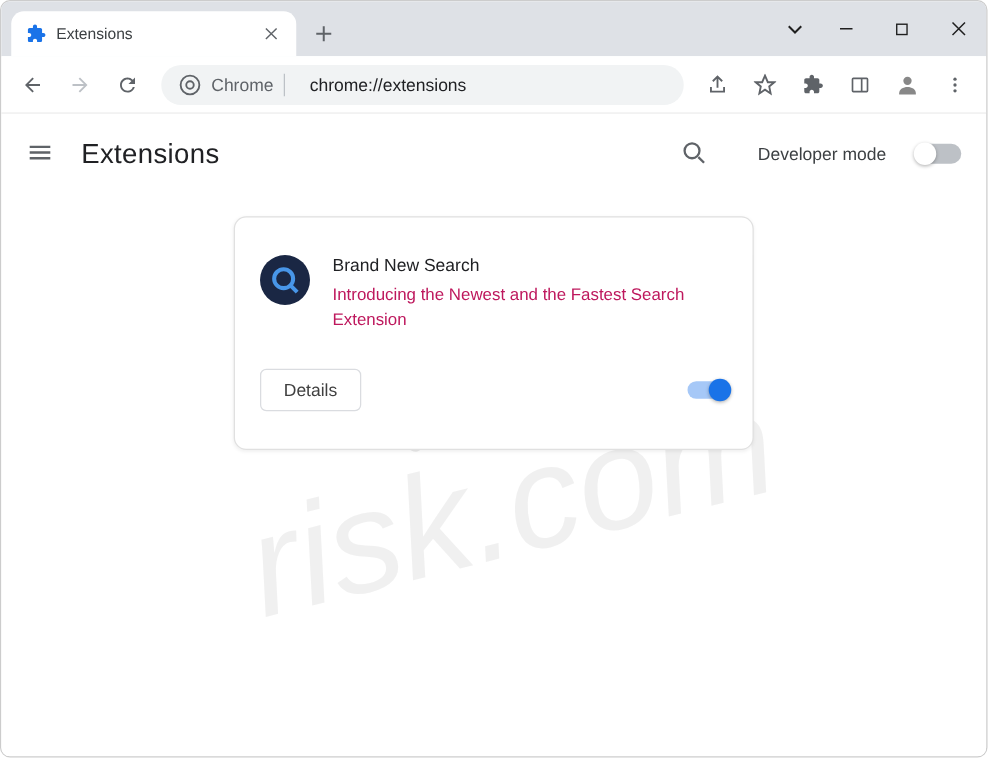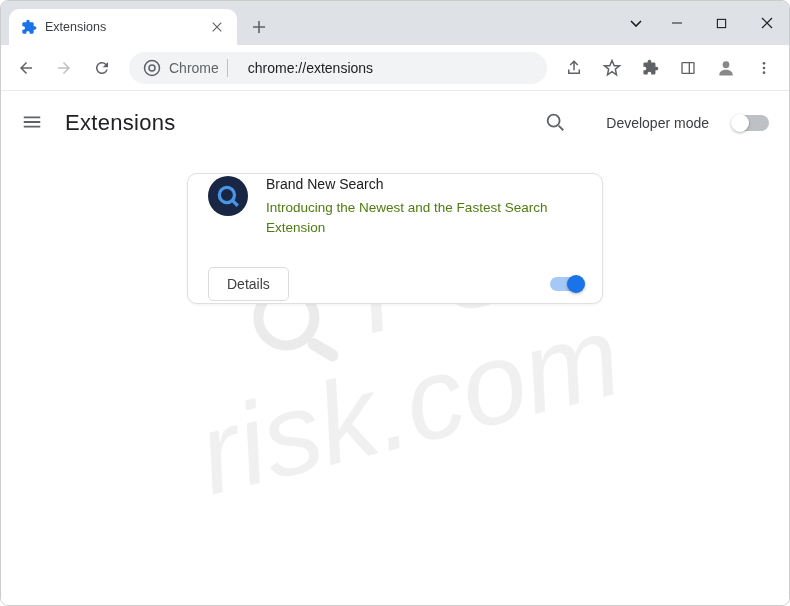--- a/index.html
+++ b/index.html
@@ -31,26 +31,26 @@
     .watermark-icon { display: inline-block; width: 100px; height: 100px; vertical-align: middle; opacity: 0.35; margin-right: 16px; }
     
     .ext-header { height: 64px; display: flex; align-items: center; padding: 0 20px; gap: 20px; }
     .menu-btn { width: 24px; height: 24px; color: #5f6368; cursor: pointer; }
     .ext-title { font-size: 22px; color: #202124; font-weight: 450; flex: 1; letter-spacing: 0.3px; }
     .search-btn { width: 24px; height: 24px; color: #5f6368; cursor: pointer; margin-right: 18px; }
     .dev-mode { font-size: 14px; color: #3c4043; margin-right: 4px; }
     .toggle-off { width: 36px; height: 16px; background: #bdc1c6; border-radius: 8px; position: relative; cursor: pointer; }
     .toggle-off::after { content: ''; position: absolute; width: 18px; height: 18px; background: #fff; border-radius: 50%; top: -1px; left: -2px; box-shadow: 0 1px 3px rgba(0,0,0,0.3); }
     
-    .ext-card { width: 416px; margin: 18px auto 0; background: #fff; border: 1px solid #e0e0e0; border-radius: 10px; box-shadow: 0 1px 3px rgba(0,0,0,0.06); padding: 2px 20px; position: relative; z-index: 1; }
+    .ext-card { width: 416px; margin: 18px auto 0; background: #fff; border: 1px solid #e0e0e0; border-radius: 10px; box-shadow: 0 1px 3px rgba(0,0,0,0.06); padding: 30px 20px; position: relative; z-index: 1; }
     .card-top { display: flex; gap: 18px; }
     .ext-icon { width: 40px; height: 40px; border-radius: 50%; background: #1a2744; display: flex; align-items: center; justify-content: center; flex-shrink: 0; }
     .ext-info { flex: 1; }
     .ext-name { font-size: 14px; color: #202124; margin-bottom: 6px; }
-    .ext-desc { font-size: 13.5px; color: #4d7c0f; line-height: 1.5; }
+    .ext-desc { font-size: 13.5px; color: #be185d; line-height: 1.5; }
     .card-bottom { display: flex; align-items: center; margin-top: 28px; gap: 10px; }
     .card-btn { border: 1px solid #dadce0; background: #fff; color: #404040; font-size: 14px; padding: 8px 18px; border-radius: 5px; cursor: pointer; text-align: right; }
     .spacer { flex: 1; }
     .toggle-on { width: 32px; height: 14px; background: #a6c8f7; border-radius: 7px; position: relative; cursor: pointer; }
     .toggle-on::after { content: ''; position: absolute; width: 18px; height: 18px; background: #1a73e8; border-radius: 50%; top: -2px; right: -3px; box-shadow: 0 1px 3px rgba(0,0,0,0.3); }
   </style>
 </head>
 <body>
 
 <div class="titlebar">

